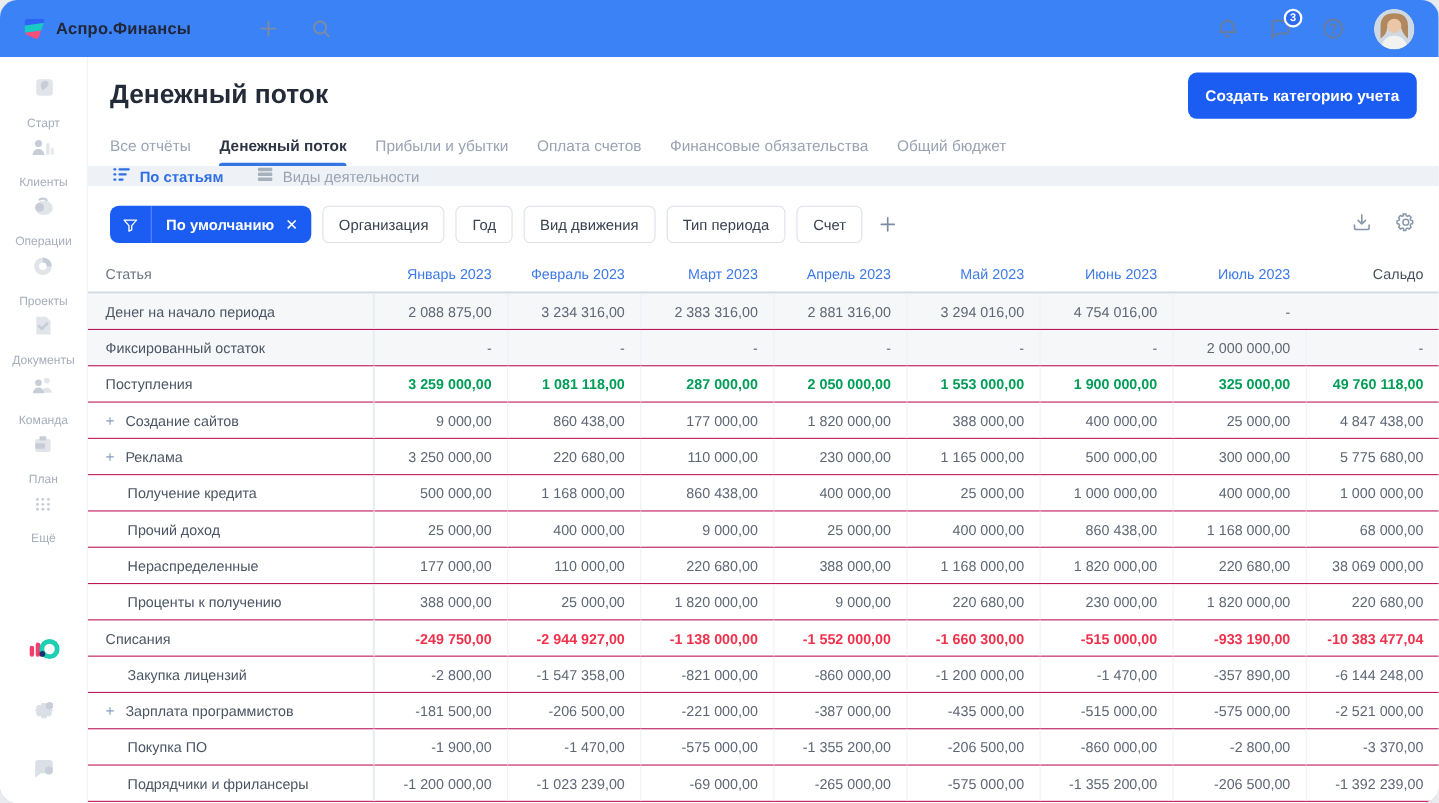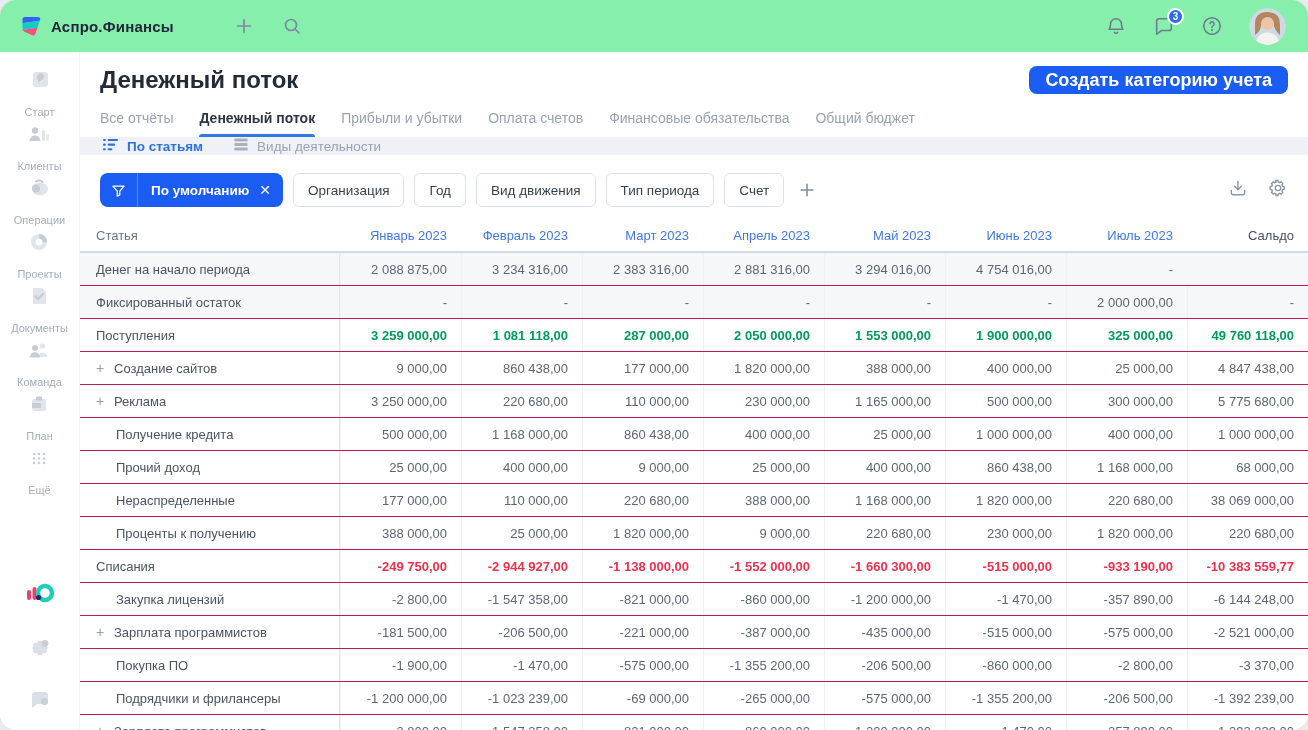--- a/index.html
+++ b/index.html
@@ -1,39 +1,39 @@
 <!DOCTYPE html>
 <html><head>
 <meta charset="utf-8">
 <style>
   html,body{margin:0;padding:0;background:#e9ebee;font-family:"Liberation Sans",sans-serif;}
   .app{width:1308px;height:730px;background:#fff;border-radius:16px;overflow:hidden;position:relative;margin:0 auto;box-shadow:0 0 0 1px #e2e4e8;}
   
-  .topbar{height:52px;display:flex;align-items:center;padding:0 22px 0 18px;box-sizing:border-box;background:#86efac;}
+  .topbar{height:52px;display:flex;align-items:center;padding:0 22px 0 18px;box-sizing:border-box;background:#3b82f6;}
   .brand{display:flex;align-items:center;gap:9px;}
   .brand-name{font-size:15px;font-weight:700;color:#20273a;letter-spacing:.2px;}
   .top-icon{color:#7d8ba3;display:flex;align-items:center;justify-content:center;cursor:pointer;}
   .plus-top{margin-left:60px;}
   .search-top{margin-left:28px;}
   .top-right{margin-left:auto;display:flex;align-items:center;gap:26px;}
   .badge-wrap{position:relative;}
   .badge{position:absolute;top:-7px;right:-9px;background:#2a6bf2;color:#fff;font-size:10px;font-weight:700;min-width:17px;height:17px;border-radius:9px;display:flex;align-items:center;justify-content:center;border:2px solid #fff;box-sizing:border-box;padding:0 3px;}
   .avatar{width:37px;height:37px;border-radius:50%;overflow:hidden;cursor:pointer;flex:0 0 auto;}
   
   .body{display:flex;height:678px;}
   .sidebar{width:80px;flex:0 0 80px;display:flex;flex-direction:column;align-items:center;padding:12px 0 14px;box-sizing:border-box;background:#fff;border-right:1px solid #f1f3f6;}
   .side-item{display:flex;flex-direction:column;align-items:center;gap:4px;height:54px;box-sizing:border-box;cursor:pointer;justify-content:space-between;padding-top:4px;}
   .side-item .lbl{font-size:11px;color:#a6aebb;}
   .side-bottom{margin-top:auto;display:flex;flex-direction:column;align-items:center;gap:24px;}
   .main{flex:1;display:flex;flex-direction:column;min-width:0;background:#fff;}
   
   .page-head{padding:14px 20px 0;box-sizing:border-box;}
   .title-row{display:flex;align-items:center;justify-content:space-between;}
   .page-title{font-size:24px;font-weight:700;color:#242b38;}
-  .create-btn{background:#1b5cf3;color:#fff;border:none;border-radius:8px;height:28px;padding:0 16px;font-size:18px;font-weight:600;font-family:inherit;cursor:pointer;}
+  .create-btn{background:#1b5cf3;color:#fff;border:none;border-radius:8px;height:42px;padding:0 16px;font-size:14px;font-weight:600;font-family:inherit;cursor:pointer;}
   .tabs{display:flex;gap:26px;margin-top:16px;}
   .tab{font-size:14px;color:#9aa3b2;padding-bottom:11px;cursor:pointer;position:relative;}
   .tab.active{color:#2e3645;font-weight:600;}
   .tab.active:after{content:"";position:absolute;left:0;right:0;bottom:0;height:3px;border-radius:3px 3px 0 0;background:#3577e2;}
   
   .subbar{background:#eef1f5;height:40px;display:flex;align-items:center;gap:30px;padding:0 22px;box-sizing:border-box;}
   .subtab{display:flex;align-items:center;gap:8px;font-size:13.5px;color:#9aa3b2;cursor:pointer;}
   .subtab.active{color:#2f6fe4;font-weight:600;}
   
   .content{flex:1;display:flex;flex-direction:column;min-width:0;}
@@ -445,21 +445,21 @@
               <div class="lab">
                 <span>Списания</span>
               </div>
               <div class="val">-249 750,00</div>
               <div class="val">-2 944 927,00</div>
               <div class="val">-1 138 000,00</div>
               <div class="val">-1 552 000,00</div>
               <div class="val">-1 660 300,00</div>
               <div class="val">-515 000,00</div>
               <div class="val">-933 190,00</div>
-              <div class="val">-10 383 559,77</div>
+              <div class="val">-10 383 477,04</div>
             </div>
             <div class="trow child">
               <div class="lab">
                 <span>Закупка лицензий</span>
               </div>
               <div class="val">-2 800,00</div>
               <div class="val">-1 547 358,00</div>
               <div class="val">-821 000,00</div>
               <div class="val">-860 000,00</div>
               <div class="val">-1 200 000,00</div>

